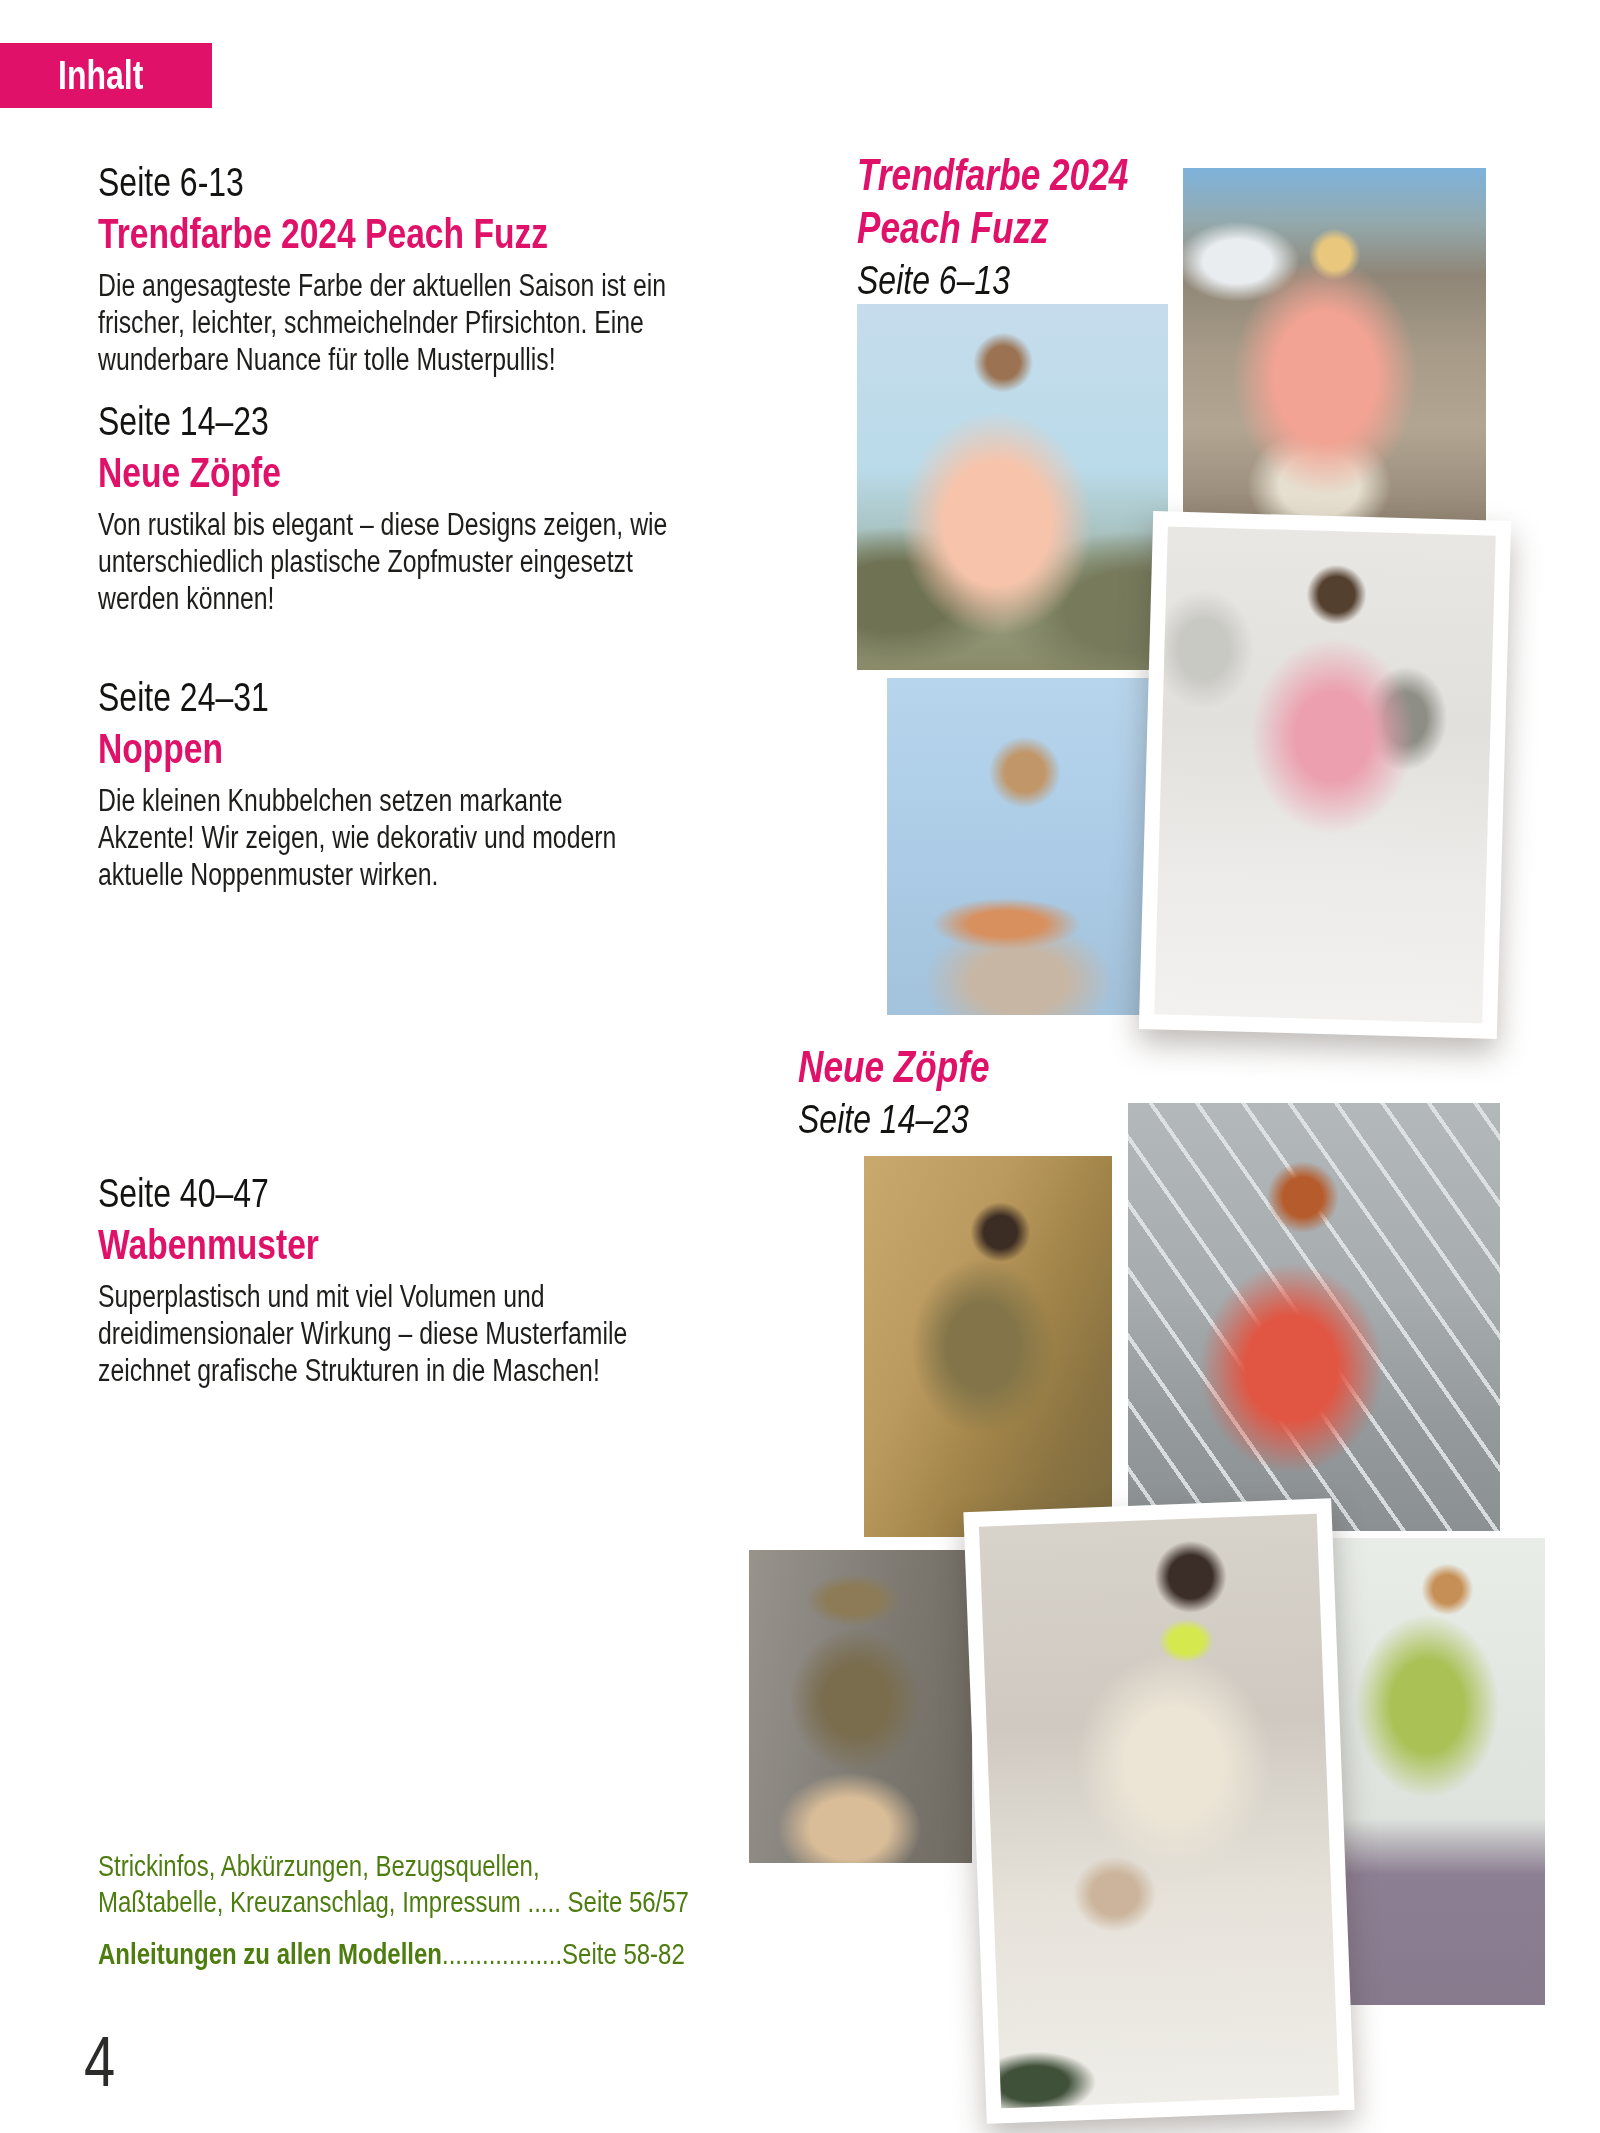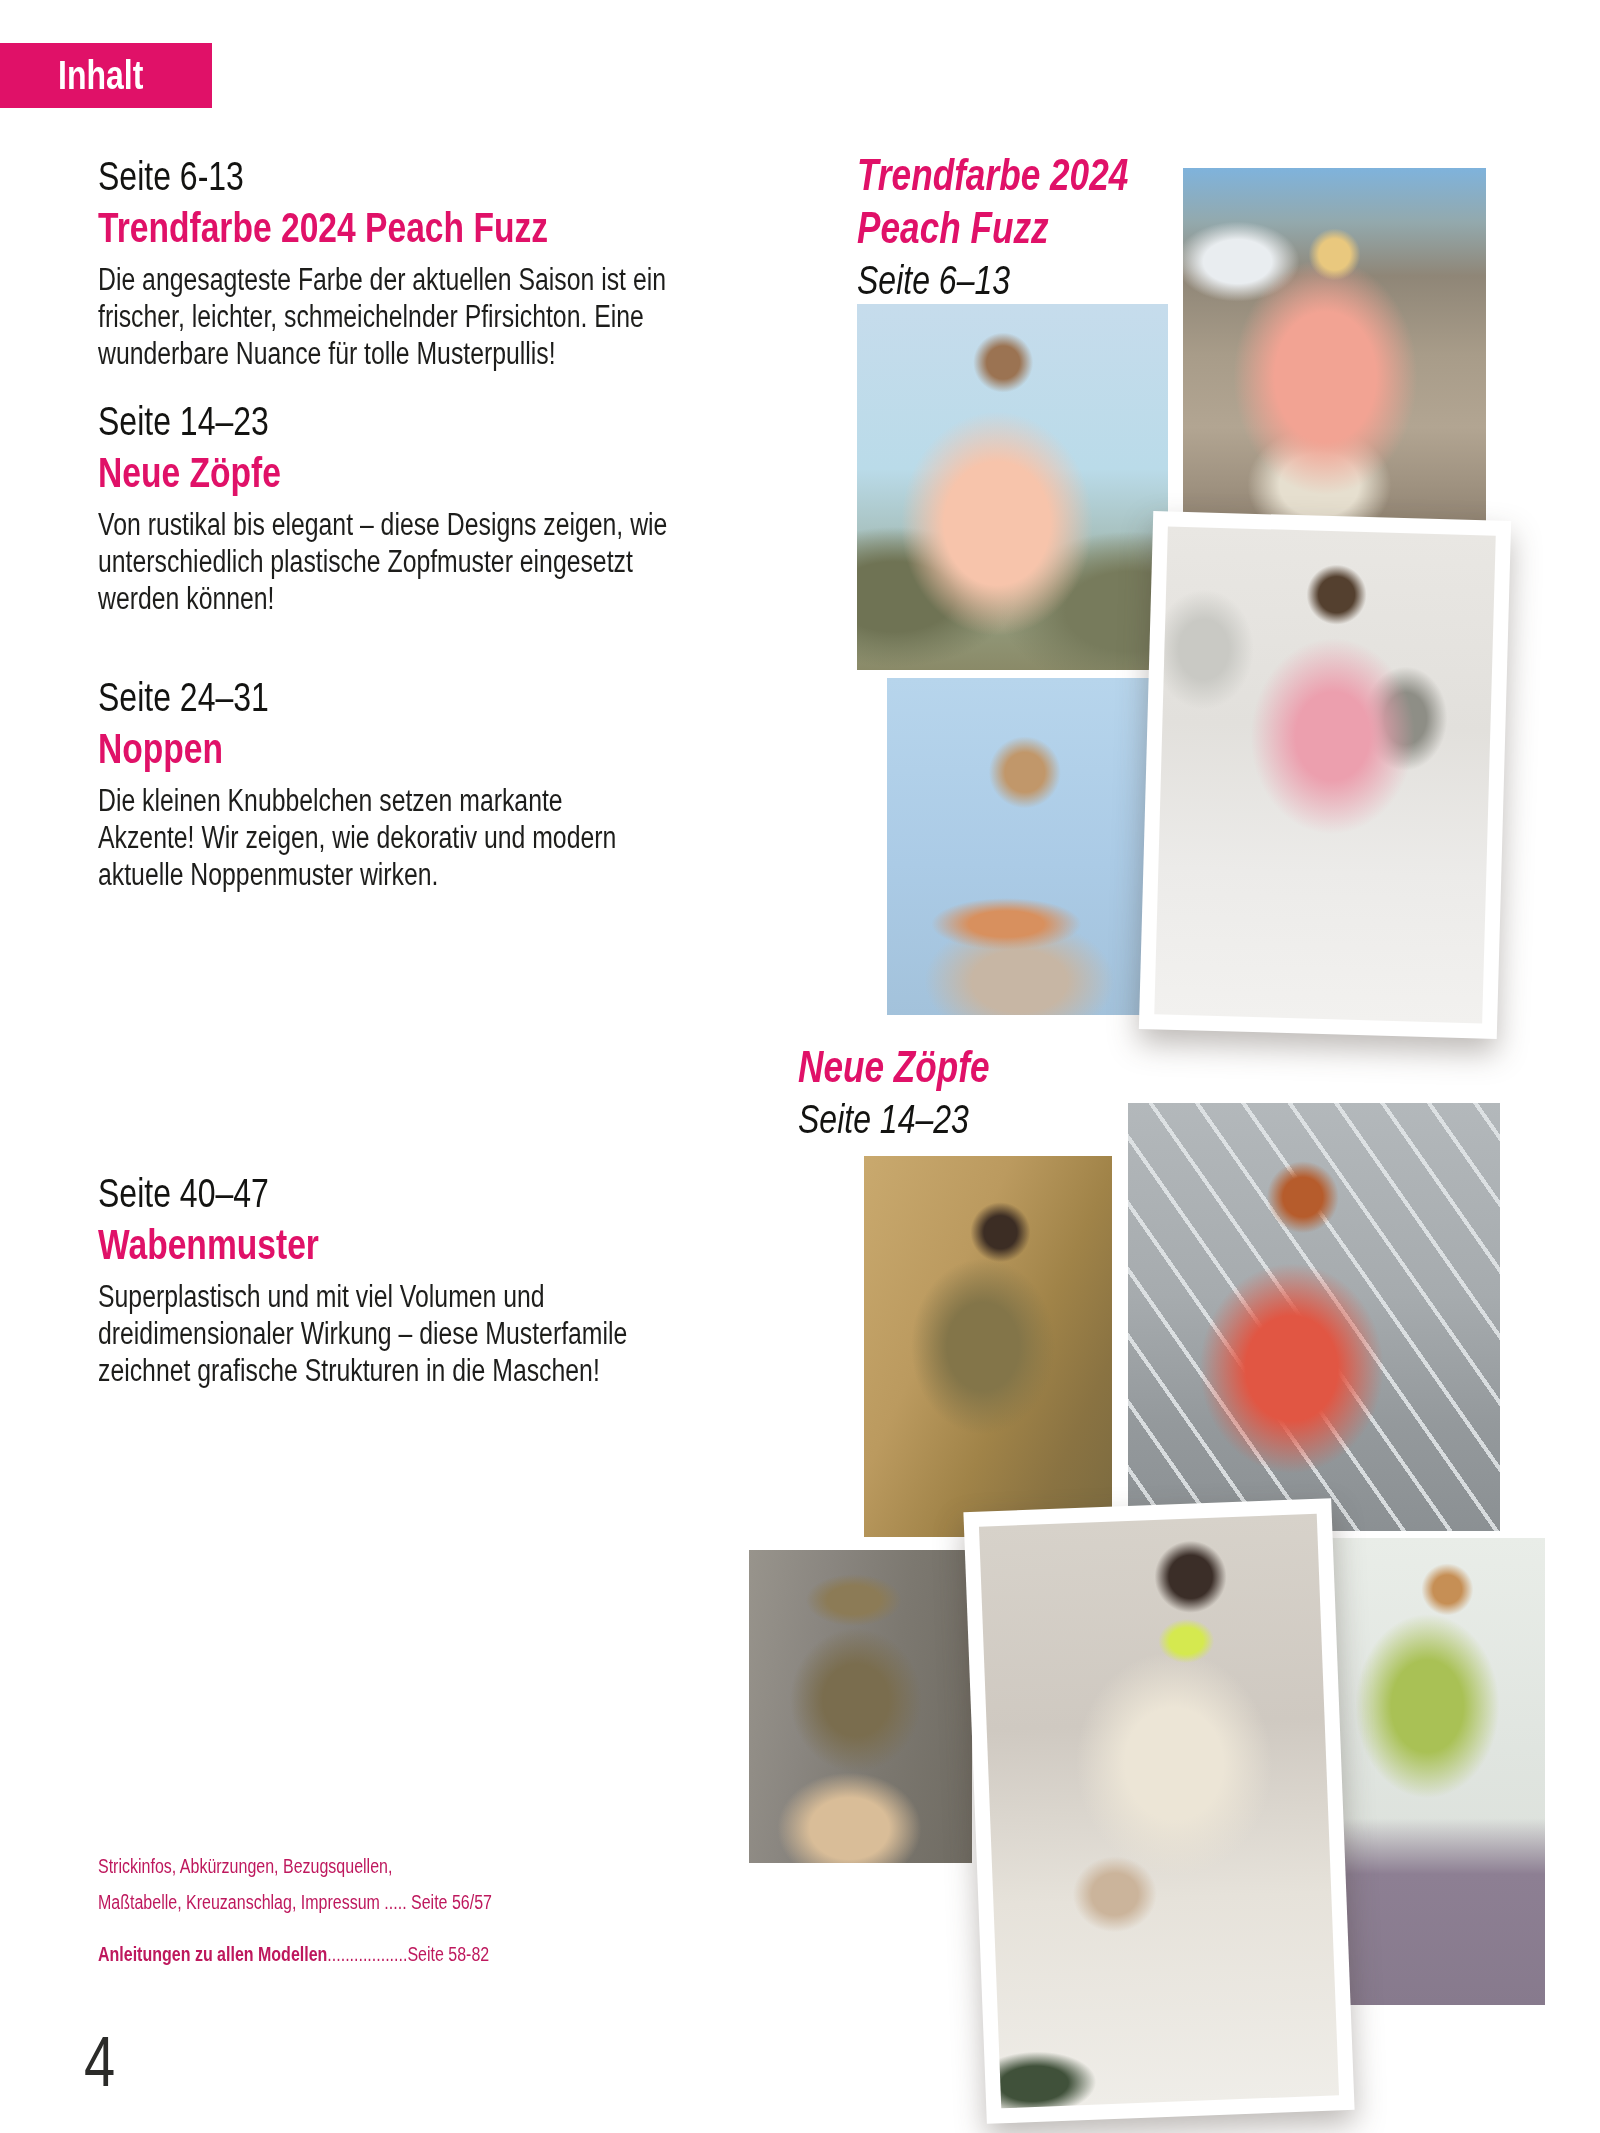--- a/index.html
+++ b/index.html
@@ -11,21 +11,21 @@
   
   .badge{position:absolute;left:0;top:43px;width:212px;height:65px;background:var(--accent,#e01168);}
   .badge span{position:absolute;left:58px;top:7px;color:#fff;font-weight:bold;font-size:40px;line-height:50px;}
 
   
   .toc-section{position:absolute;left:98px;width:720px;}
   .toc-pages{font-size:40px;line-height:46px;color:#131311;width:700px;}
   .toc-title{margin:4px 0 0 0;font-size:42px;line-height:50px;font-weight:bold;color:var(--accent,#e01168);width:700px;}
   .toc-desc{margin:8px 0 0 0;font-size:31px;line-height:37px;color:#1d1d1b;width:720px;}
 
-  .toc-extra{position:absolute;left:98px;width:760px;font-size:20px;line-height:36px;color:#be185d;}
+  .toc-extra{position:absolute;left:98px;width:760px;font-size:30px;line-height:36px;color:#4d7c0f;}
   .toc-extra b{font-weight:bold;}
 
   .page-number{position:absolute;left:84px;top:2026px;font-size:70px;line-height:72px;color:#2b2b29;}
 
   
   .feature{position:absolute;font-style:italic;}
   .feature-title{font-size:44px;line-height:53px;font-weight:bold;color:var(--accent,#e01168);width:560px;}
   .feature-pages{margin-top:3px;font-size:40px;line-height:46px;color:#131311;width:560px;}
 
   
@@ -87,21 +87,21 @@
 </style>
 </head>
 <body>
 
 <div class="page">
 
   <div class="badge">
     <span class="condensed">Inhalt</span>
   </div>
 
-  <section class="toc-section" style="top:153px">
+  <section class="toc-section" style="top:159px">
     <div class="toc-pages condensed">Seite 6-13</div>
     <h2 class="toc-title condensed">Trendfarbe 2024 Peach Fuzz</h2>
     <p class="toc-desc condensed preline">Die angesagteste Farbe der aktuellen Saison ist ein
 frischer, leichter, schmeichelnder Pfirsichton. Eine
 wunderbare Nuance für tolle Musterpullis!</p>
   </section>
 
   <section class="toc-section" style="top:398px">
     <div class="toc-pages condensed">Seite 14–23</div>
     <h2 class="toc-title condensed">Neue Zöpfe</h2>

